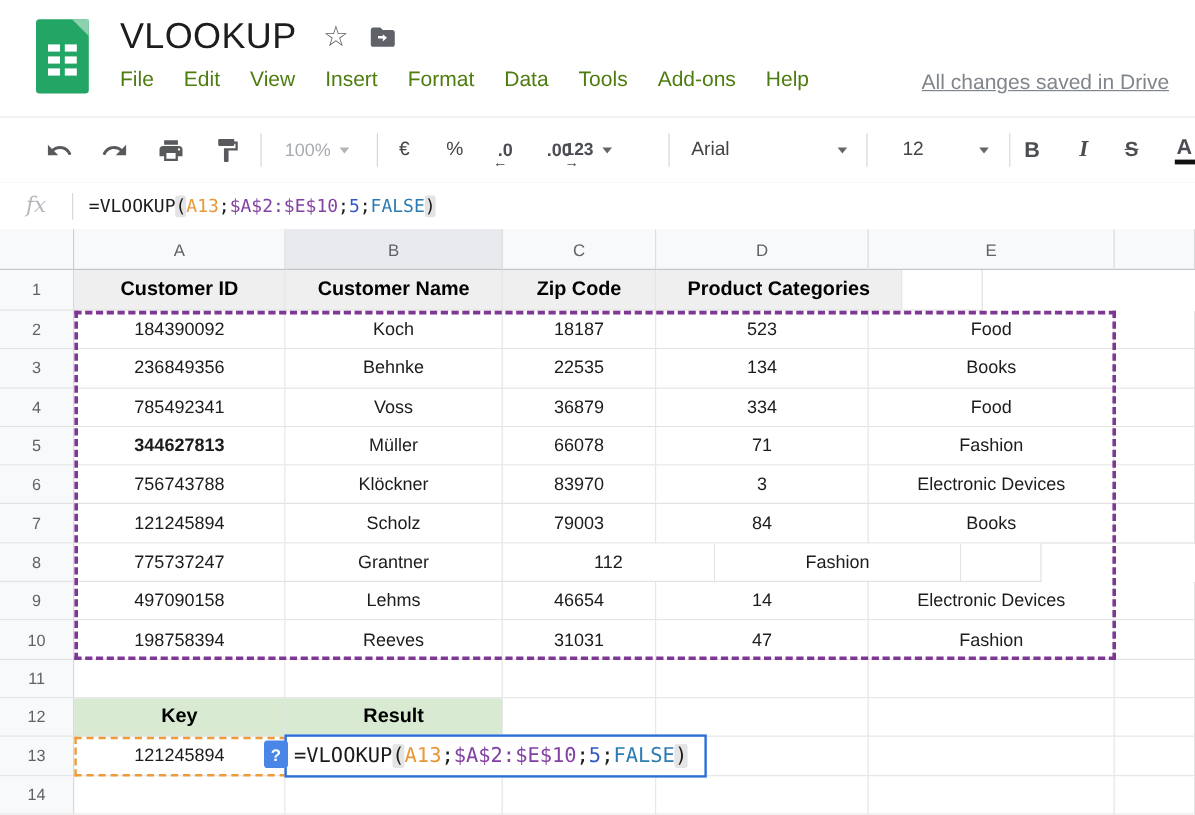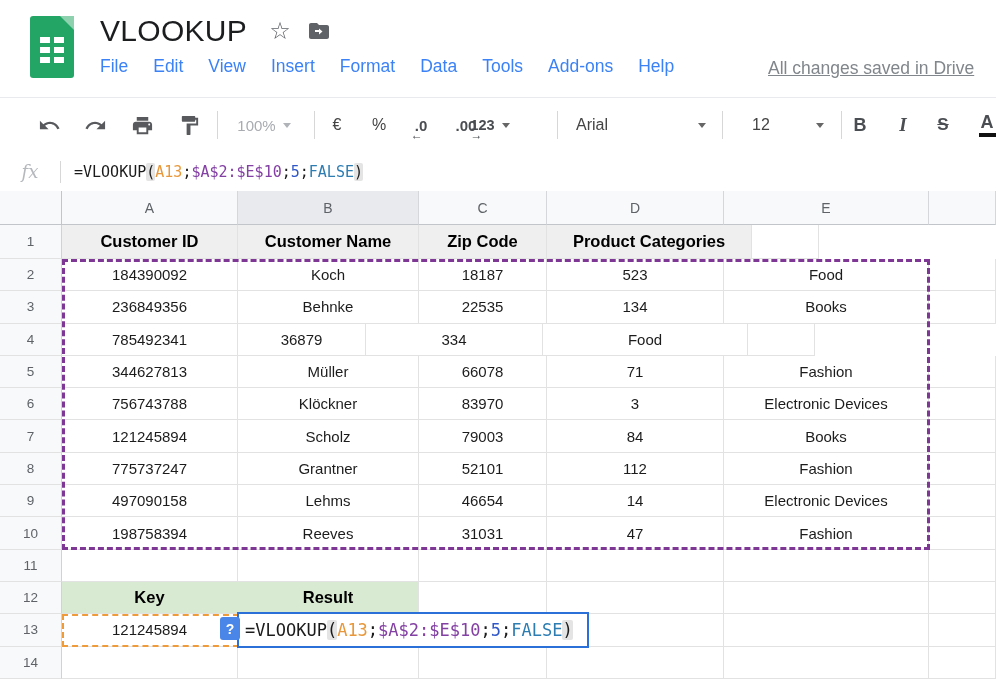--- a/index.html
+++ b/index.html
@@ -10,21 +10,21 @@
   .top{position:absolute;left:0;top:0;width:996px;height:96px;background:#fff;}
   .logo{position:absolute;left:30px;top:16px;width:44px;height:62px;background:#23a566;border-radius:3px;}
   .logo .fold{position:absolute;right:0;top:0;width:0;height:0;
       border-top:14px solid #8ed1ae;border-left:14px solid transparent;}
   .logo .grid-glyph{position:absolute;left:9px;top:20px;width:26px;height:30px;}
   .titlebar{position:absolute;left:100px;top:14px;display:flex;align-items:center;gap:16px;}
   .doc-title{font-size:30px;color:#1b1d1f;letter-spacing:.3px;}
   .star{font-size:24px;color:#5f6368;line-height:1;margin-left:6px;cursor:pointer;}
   .movefolder{width:24px;height:24px;fill:#5f6368;cursor:pointer;}
   .menubar{position:absolute;left:100px;top:56px;display:flex;gap:25px;}
-  .menu-item{font-size:17.5px;color:#3b82f6;cursor:pointer;}
+  .menu-item{font-size:17.5px;color:#4d7c0f;cursor:pointer;}
   .save-status{position:absolute;left:768px;top:58px;width:228px;overflow:hidden;white-space:nowrap;
       font-size:17.5px;color:#80868b;text-decoration:underline;}
 
   
   .toolbar{position:absolute;left:0;top:97px;width:996px;height:54px;background:#fff;
       border-top:1px solid #e8eaed;border-bottom:1px solid #e0e0e0;overflow:hidden;}
   .tb{position:absolute;top:0;height:54px;display:flex;align-items:center;justify-content:center;color:#4a4d51;cursor:pointer;}
   .tb svg{width:23px;height:23px;fill:#57595c;}
   .tsep{position:absolute;top:13px;width:1px;height:28px;background:#d7d7d7;}
   .tb-text{font-size:16px;color:#444;}
@@ -230,28 +230,29 @@
           <div class="cell" style="width: 176px; height: 32.3px;">236849356</div>
           <div class="cell" style="width: 181px; height: 32.3px;">Behnke</div>
           <div class="cell" style="width: 128px; height: 32.3px;">22535</div>
           <div class="cell" style="width: 177px; height: 32.3px;">134</div>
           <div class="cell" style="width: 205px; height: 32.3px;">Books</div>
           <div class="cell" style="width: 67px; height: 32.3px;"></div>
         </div>
         <div class="grow" style="height: 32.3px;">
           <div class="gut" style="width: 62px; height: 32.3px;">4</div>
           <div class="cell" style="width: 176px; height: 32.3px;">785492341</div>
+          <div class="cell" style="width: 181px; height: 32.3px;">Voss</div>
           <div class="cell" style="width: 128px; height: 32.3px;">36879</div>
           <div class="cell" style="width: 177px; height: 32.3px;">334</div>
           <div class="cell" style="width: 205px; height: 32.3px;">Food</div>
           <div class="cell" style="width: 67px; height: 32.3px;"></div>
         </div>
         <div class="grow" style="height: 32.3px;">
           <div class="gut" style="width: 62px; height: 32.3px;">5</div>
-          <div class="cell" style="width: 176px; height: 32.3px;">344627813</div>
+          <div class="cell" style="width: 176px; height: 32.3px; font-weight: bold;">344627813</div>
           <div class="cell" style="width: 181px; height: 32.3px;">Müller</div>
           <div class="cell" style="width: 128px; height: 32.3px;">66078</div>
           <div class="cell" style="width: 177px; height: 32.3px;">71</div>
           <div class="cell" style="width: 205px; height: 32.3px;">Fashion</div>
           <div class="cell" style="width: 67px; height: 32.3px;"></div>
         </div>
         <div class="grow" style="height: 32.3px;">
           <div class="gut" style="width: 62px; height: 32.3px;">6</div>
           <div class="cell" style="width: 176px; height: 32.3px;">756743788</div>
           <div class="cell" style="width: 181px; height: 32.3px;">Klöckner</div>
@@ -266,21 +267,20 @@
           <div class="cell" style="width: 181px; height: 32.3px;">Scholz</div>
           <div class="cell" style="width: 128px; height: 32.3px;">79003</div>
           <div class="cell" style="width: 177px; height: 32.3px;">84</div>
           <div class="cell" style="width: 205px; height: 32.3px;">Books</div>
           <div class="cell" style="width: 67px; height: 32.3px;"></div>
         </div>
         <div class="grow" style="height: 32.3px;">
           <div class="gut" style="width: 62px; height: 32.3px;">8</div>
           <div class="cell" style="width: 176px; height: 32.3px;">775737247</div>
           <div class="cell" style="width: 181px; height: 32.3px;">Grantner</div>
-          <div class="cell" style="width: 128px; height: 32.3px;">52101</div>
           <div class="cell" style="width: 177px; height: 32.3px;">112</div>
           <div class="cell" style="width: 205px; height: 32.3px;">Fashion</div>
           <div class="cell" style="width: 67px; height: 32.3px;"></div>
         </div>
         <div class="grow" style="height: 32.3px;">
           <div class="gut" style="width: 62px; height: 32.3px;">9</div>
           <div class="cell" style="width: 176px; height: 32.3px;">497090158</div>
           <div class="cell" style="width: 181px; height: 32.3px;">Lehms</div>
           <div class="cell" style="width: 128px; height: 32.3px;">46654</div>
           <div class="cell" style="width: 177px; height: 32.3px;">14</div>

